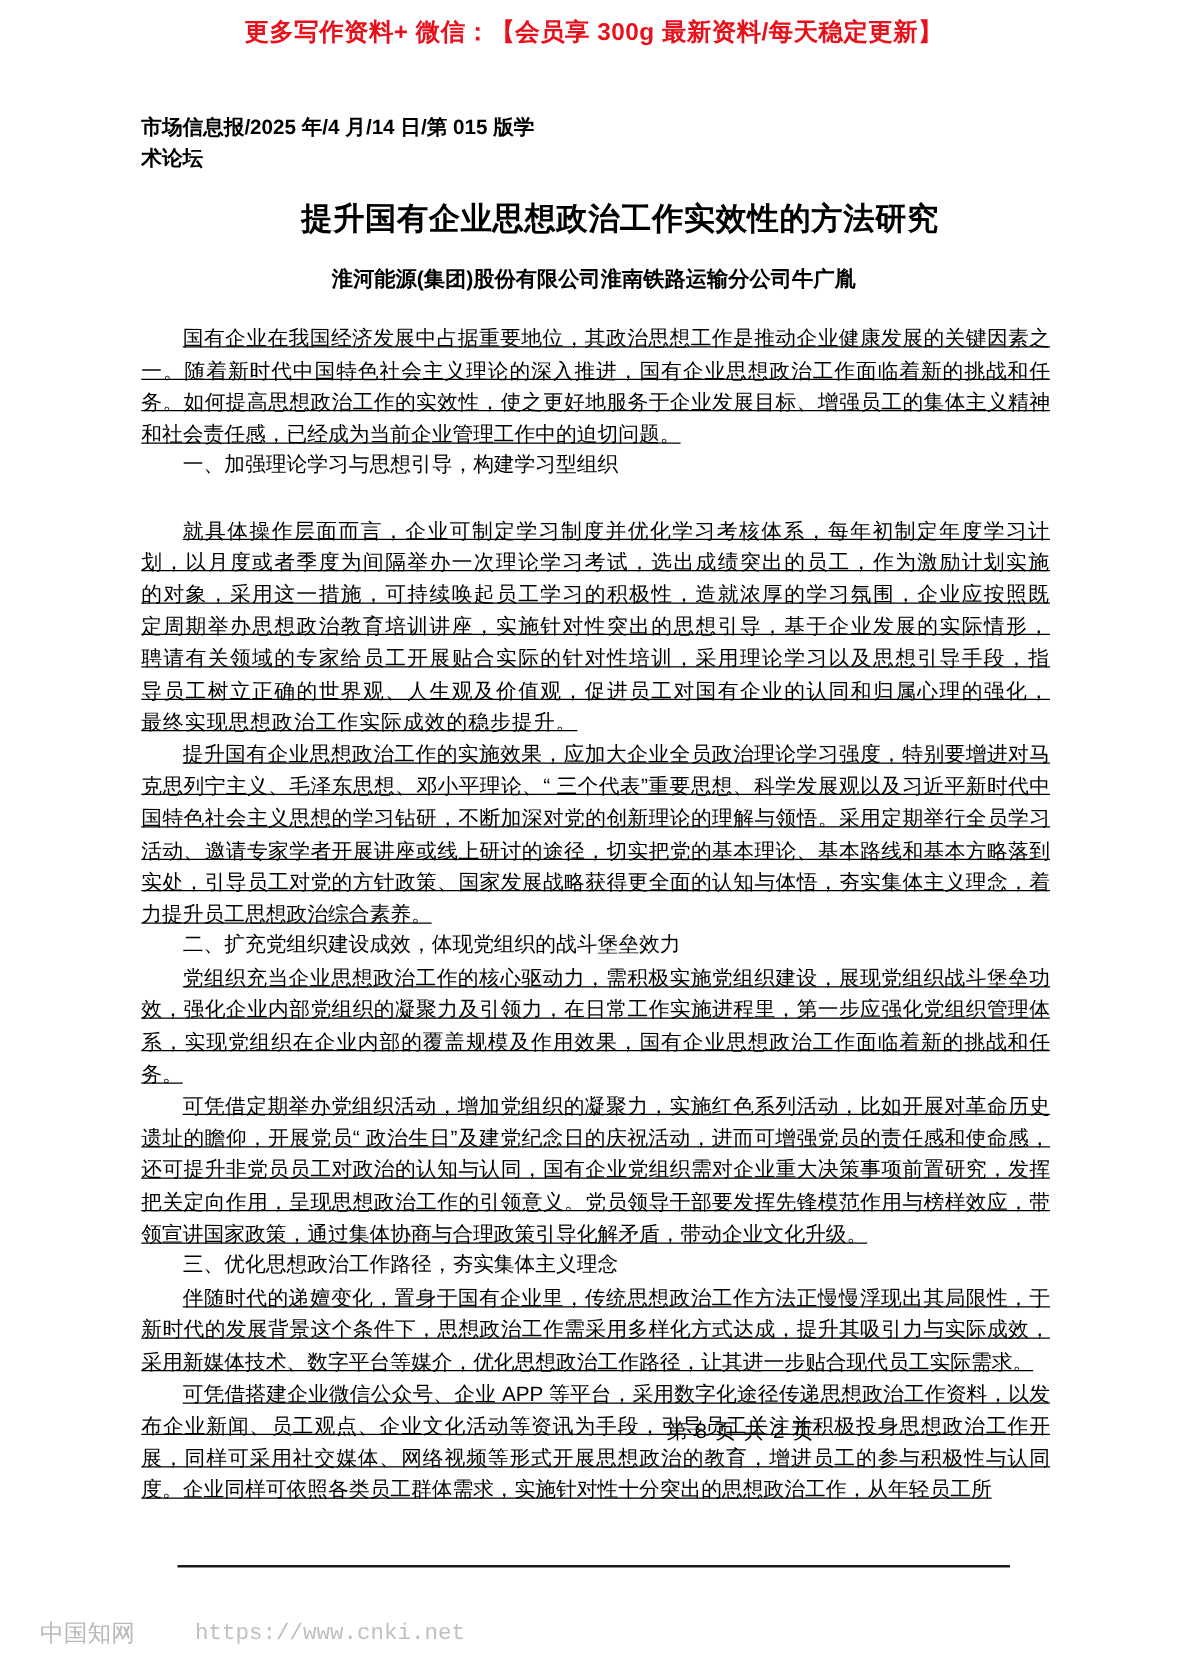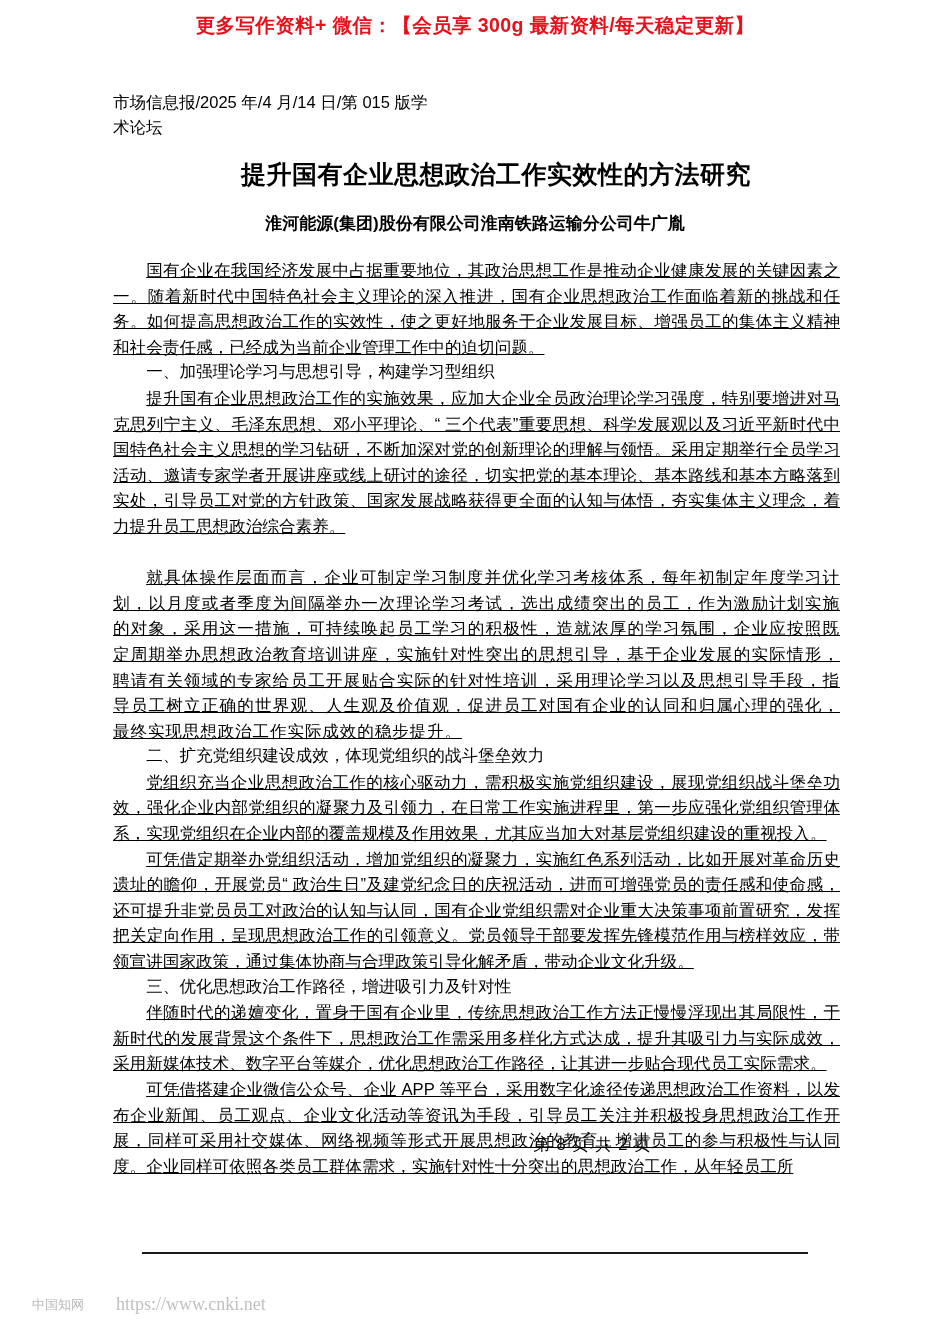--- a/index.html
+++ b/index.html
@@ -39,20 +39,21 @@
 
   
   .pub-header {
     position: absolute;
     left: 113px;
     top: 90px;
     width: 330px;
     font-size: 16.5px;
     line-height: 25px;
     color: #000;
+    font-weight: bold;
   }
 
   
   .doc-title {
     position: absolute;
     left: 0;
     top: 158px;
     width: 950px;
     text-align: center;
     font-size: 25px;
@@ -133,31 +134,31 @@
   
   .cnki {
     position: absolute;
     left: 32px;
     top: 1294px;
     display: flex;
     align-items: center;
     color: #b6b6b6;
   }
   .cnki-logo {
-    font-size: 13px;
+    font-size: 19px;
     letter-spacing: 0px;
     color: #b9b9b9;
     font-family: "DejaVu Sans", sans-serif;
     white-space: nowrap;
   }
   .cnki-url {
-    margin-left: 32px;
+    margin-left: 48px;
     font-size: 18px;
     color: #c0c0c0;
-    font-family: Liberation Serif, serif;
+    font-family: Liberation Mono, monospace;
     white-space: nowrap;
   }
 </style>
 </head>
 <body>
 
 <div class="page">
 
   <div class="promo-banner">更多写作资料+ 微信：【会员享 300g 最新资料/每天稳定更新】</div>
 
@@ -165,26 +166,26 @@
 
   <div class="doc-title">提升国有企业思想政治工作实效性的方法研究</div>
 
   <div class="author-line">
     <span>淮河能源(集团)股份有限公司淮南铁路运输分公司</span><span class="author-name">牛广胤</span>
   </div>
 
   <div class="body-area" id="body-area">
       <p class="para">国有企业在我国经济发展中占据重要地位，其政治思想工作是推动企业健康发展的关键因素之一。随着新时代中国特色社会主义理论的深入推进，国有企业思想政治工作面临着新的挑战和任务。如何提高思想政治工作的实效性，使之更好地服务于企业发展目标、增强员工的集体主义精神和社会责任感，已经成为当前企业管理工作中的迫切问题。</p>
       <p class="heading">一、加强理论学习与思想引导，构建学习型组织</p>
+      <p class="para loose spaced-before">就具体操作层面而言，企业可制定学习制度并优化学习考核体系，每年初制定年度学习计划，以月度或者季度为间隔举办一次理论学习考试，选出成绩突出的员工，作为激励计划实施的对象，采用这一措施，可持续唤起员工学习的积极性，造就浓厚的学习氛围，企业应按照既定周期举办思想政治教育培训讲座，实施针对性突出的思想引导，基于企业发展的实际情形，聘请有关领域的专家给员工开展贴合实际的针对性培训，采用理论学习以及思想引导手段，指导员工树立正确的世界观、人生观及价值观，促进员工对国有企业的认同和归属心理的强化，最终实现思想政治工作实际成效的稳步提升。</p>
       <p class="para">提升国有企业思想政治工作的实施效果，应加大企业全员政治理论学习强度，特别要增进对马克思列宁主义、毛泽东思想、邓小平理论、“ 三个代表”重要思想、科学发展观以及习近平新时代中国特色社会主义思想的学习钻研，不断加深对党的创新理论的理解与领悟。采用定期举行全员学习活动、邀请专家学者开展讲座或线上研讨的途径，切实把党的基本理论、基本路线和基本方略落到实处，引导员工对党的方针政策、国家发展战略获得更全面的认知与体悟，夯实集体主义理念，着力提升员工思想政治综合素养。</p>
-      <p class="para loose spaced-before">就具体操作层面而言，企业可制定学习制度并优化学习考核体系，每年初制定年度学习计划，以月度或者季度为间隔举办一次理论学习考试，选出成绩突出的员工，作为激励计划实施的对象，采用这一措施，可持续唤起员工学习的积极性，造就浓厚的学习氛围，企业应按照既定周期举办思想政治教育培训讲座，实施针对性突出的思想引导，基于企业发展的实际情形，聘请有关领域的专家给员工开展贴合实际的针对性培训，采用理论学习以及思想引导手段，指导员工树立正确的世界观、人生观及价值观，促进员工对国有企业的认同和归属心理的强化，最终实现思想政治工作实际成效的稳步提升。</p>
       <p class="heading">二、扩充党组织建设成效，体现党组织的战斗堡垒效力</p>
-      <p class="para">党组织充当企业思想政治工作的核心驱动力，需积极实施党组织建设，展现党组织战斗堡垒功效，强化企业内部党组织的凝聚力及引领力，在日常工作实施进程里，第一步应强化党组织管理体系，实现党组织在企业内部的覆盖规模及作用效果，尤其应当加大对基层党组织建设的重视投入。</p>
+      <p class="para">党组织充当企业思想政治工作的核心驱动力，需积极实施党组织建设，展现党组织战斗堡垒功效，强化企业内部党组织的凝聚力及引领力，在日常工作实施进程里，第一步应强化党组织管理体系，实现党组织在企业内部的覆盖规模及作用效果，国有企业思想政治工作面临着新的挑战和任务。</p>
       <p class="para">可凭借定期举办党组织活动，增加党组织的凝聚力，实施红色系列活动，比如开展对革命历史遗址的瞻仰，开展党员“ 政治生日”及建党纪念日的庆祝活动，进而可增强党员的责任感和使命感，还可提升非党员员工对政治的认知与认同，国有企业党组织需对企业重大决策事项前置研究，发挥把关定向作用，呈现思想政治工作的引领意义。党员领导干部要发挥先锋模范作用与榜样效应，带领宣讲国家政策，通过集体协商与合理政策引导化解矛盾，带动企业文化升级。</p>
-      <p class="heading">三、优化思想政治工作路径，增进吸引力及针对性</p>
+      <p class="heading">三、优化思想政治工作路径，夯实集体主义理念</p>
       <p class="para">伴随时代的递嬗变化，置身于国有企业里，传统思想政治工作方法正慢慢浮现出其局限性，于新时代的发展背景这个条件下，思想政治工作需采用多样化方式达成，提升其吸引力与实际成效，采用新媒体技术、数字平台等媒介，优化思想政治工作路径，让其进一步贴合现代员工实际需求。</p>
       <p class="para">可凭借搭建企业微信公众号、企业 APP 等平台，采用数字化途径传递思想政治工作资料，以发布企业新闻、员工观点、企业文化活动等资讯为手段，引导员工关注并积极投身思想政治工作开展，同样可采用社交媒体、网络视频等形式开展思想政治的教育，增进员工的参与积极性与认同度。企业同样可依照各类员工群体需求，实施针对性十分突出的思想政治工作，从年轻员工所</p>
     </div>
 
   <div class="page-footer">
     <span class="pf-inner">第 8 页 共 2 页</span>
   </div>
 
   <div class="bottom-rule"></div>
 

